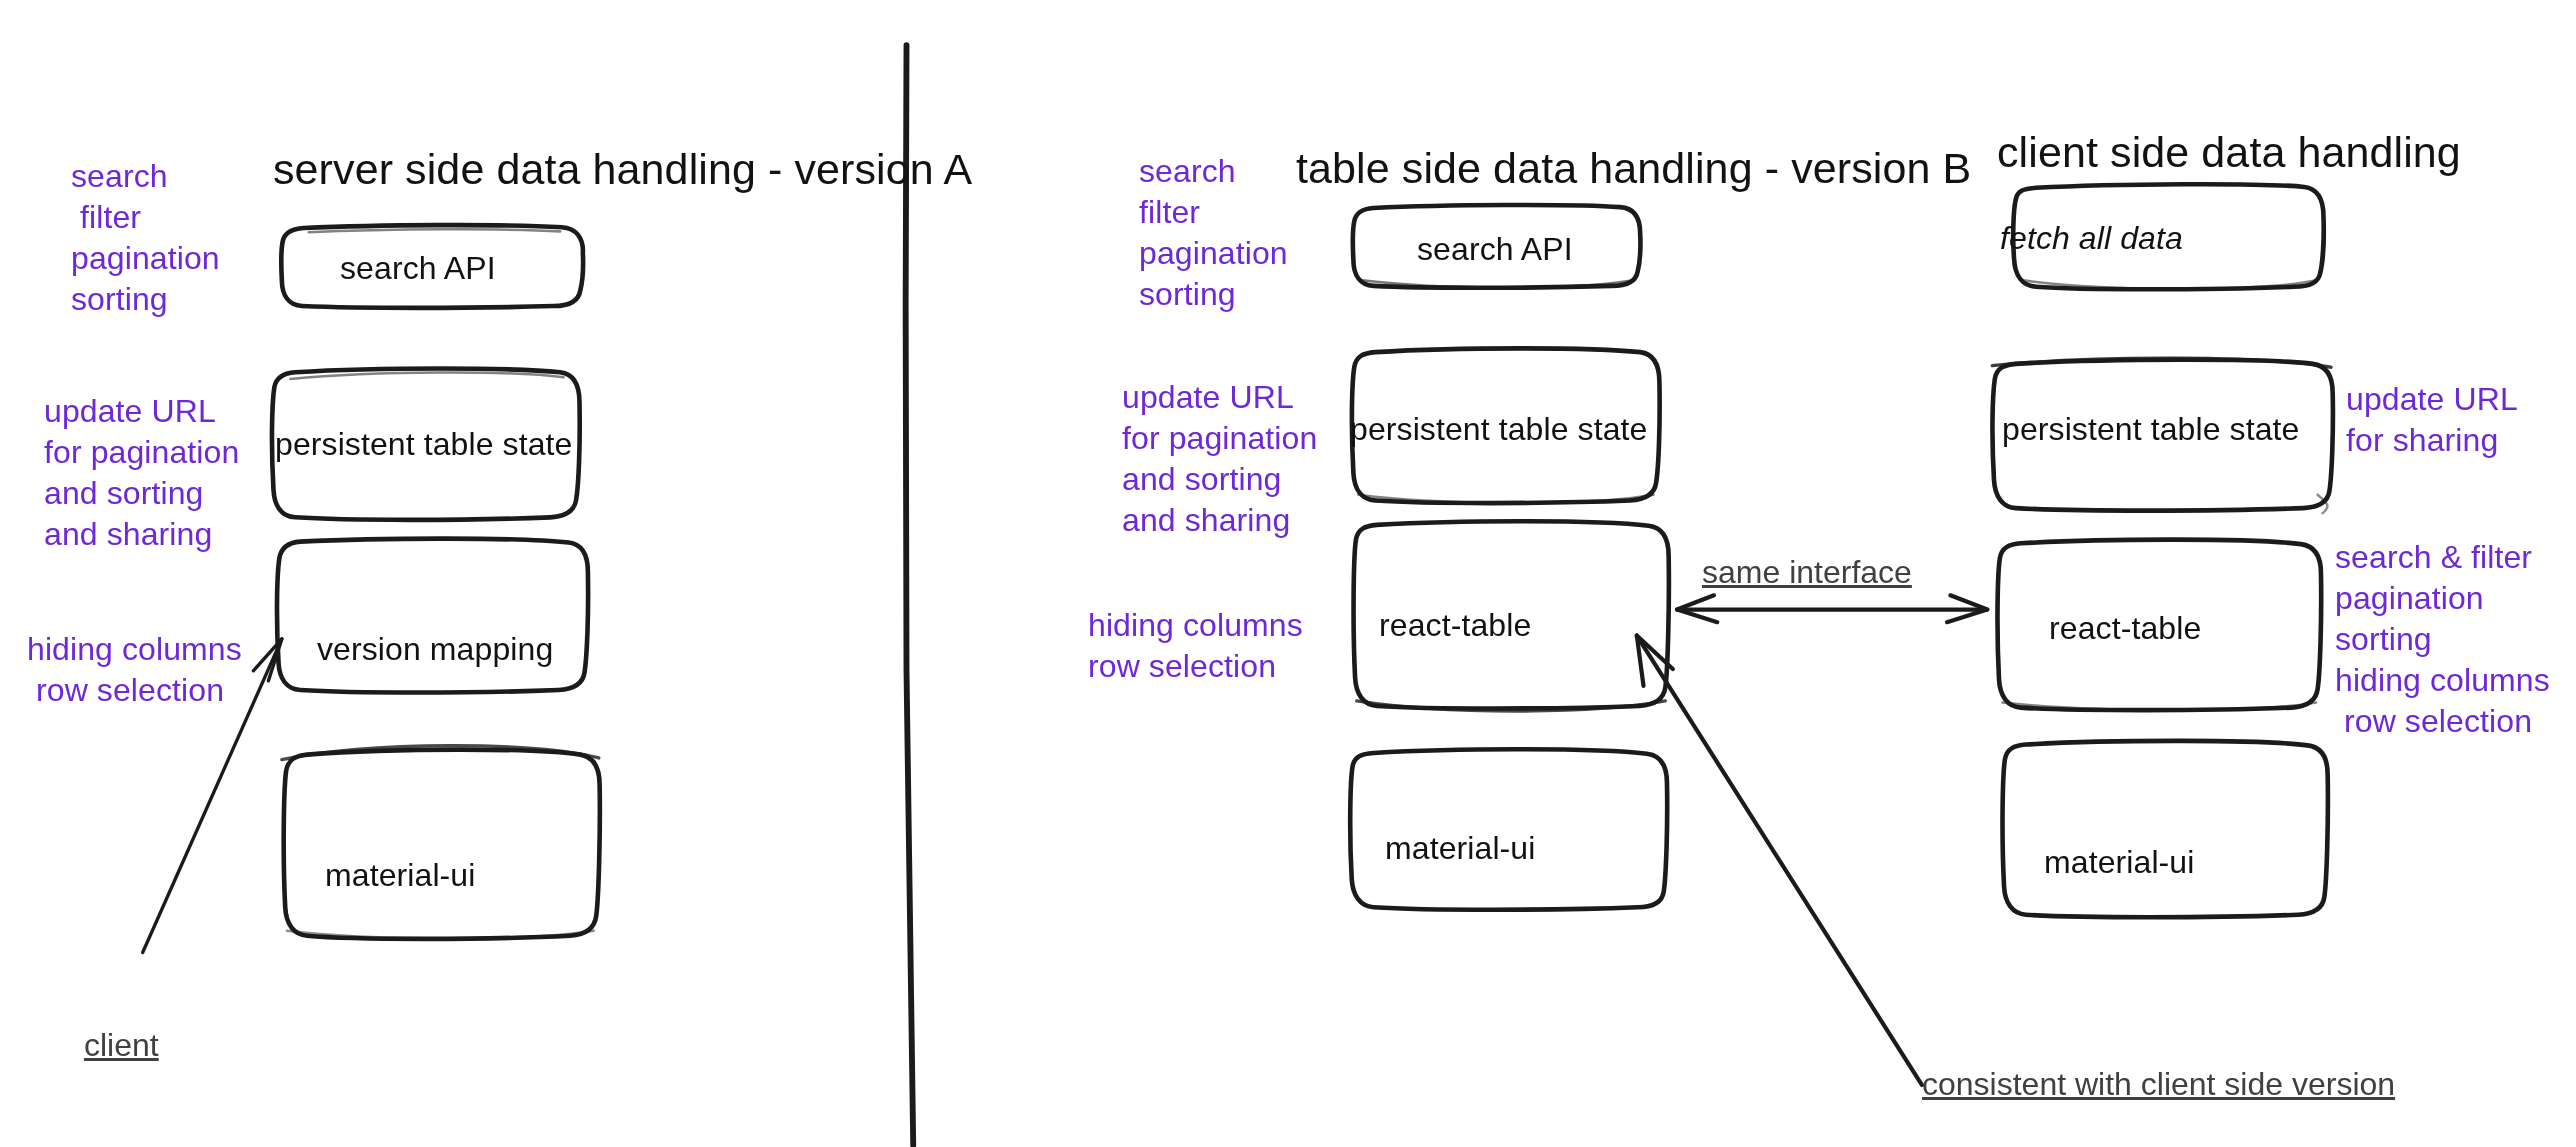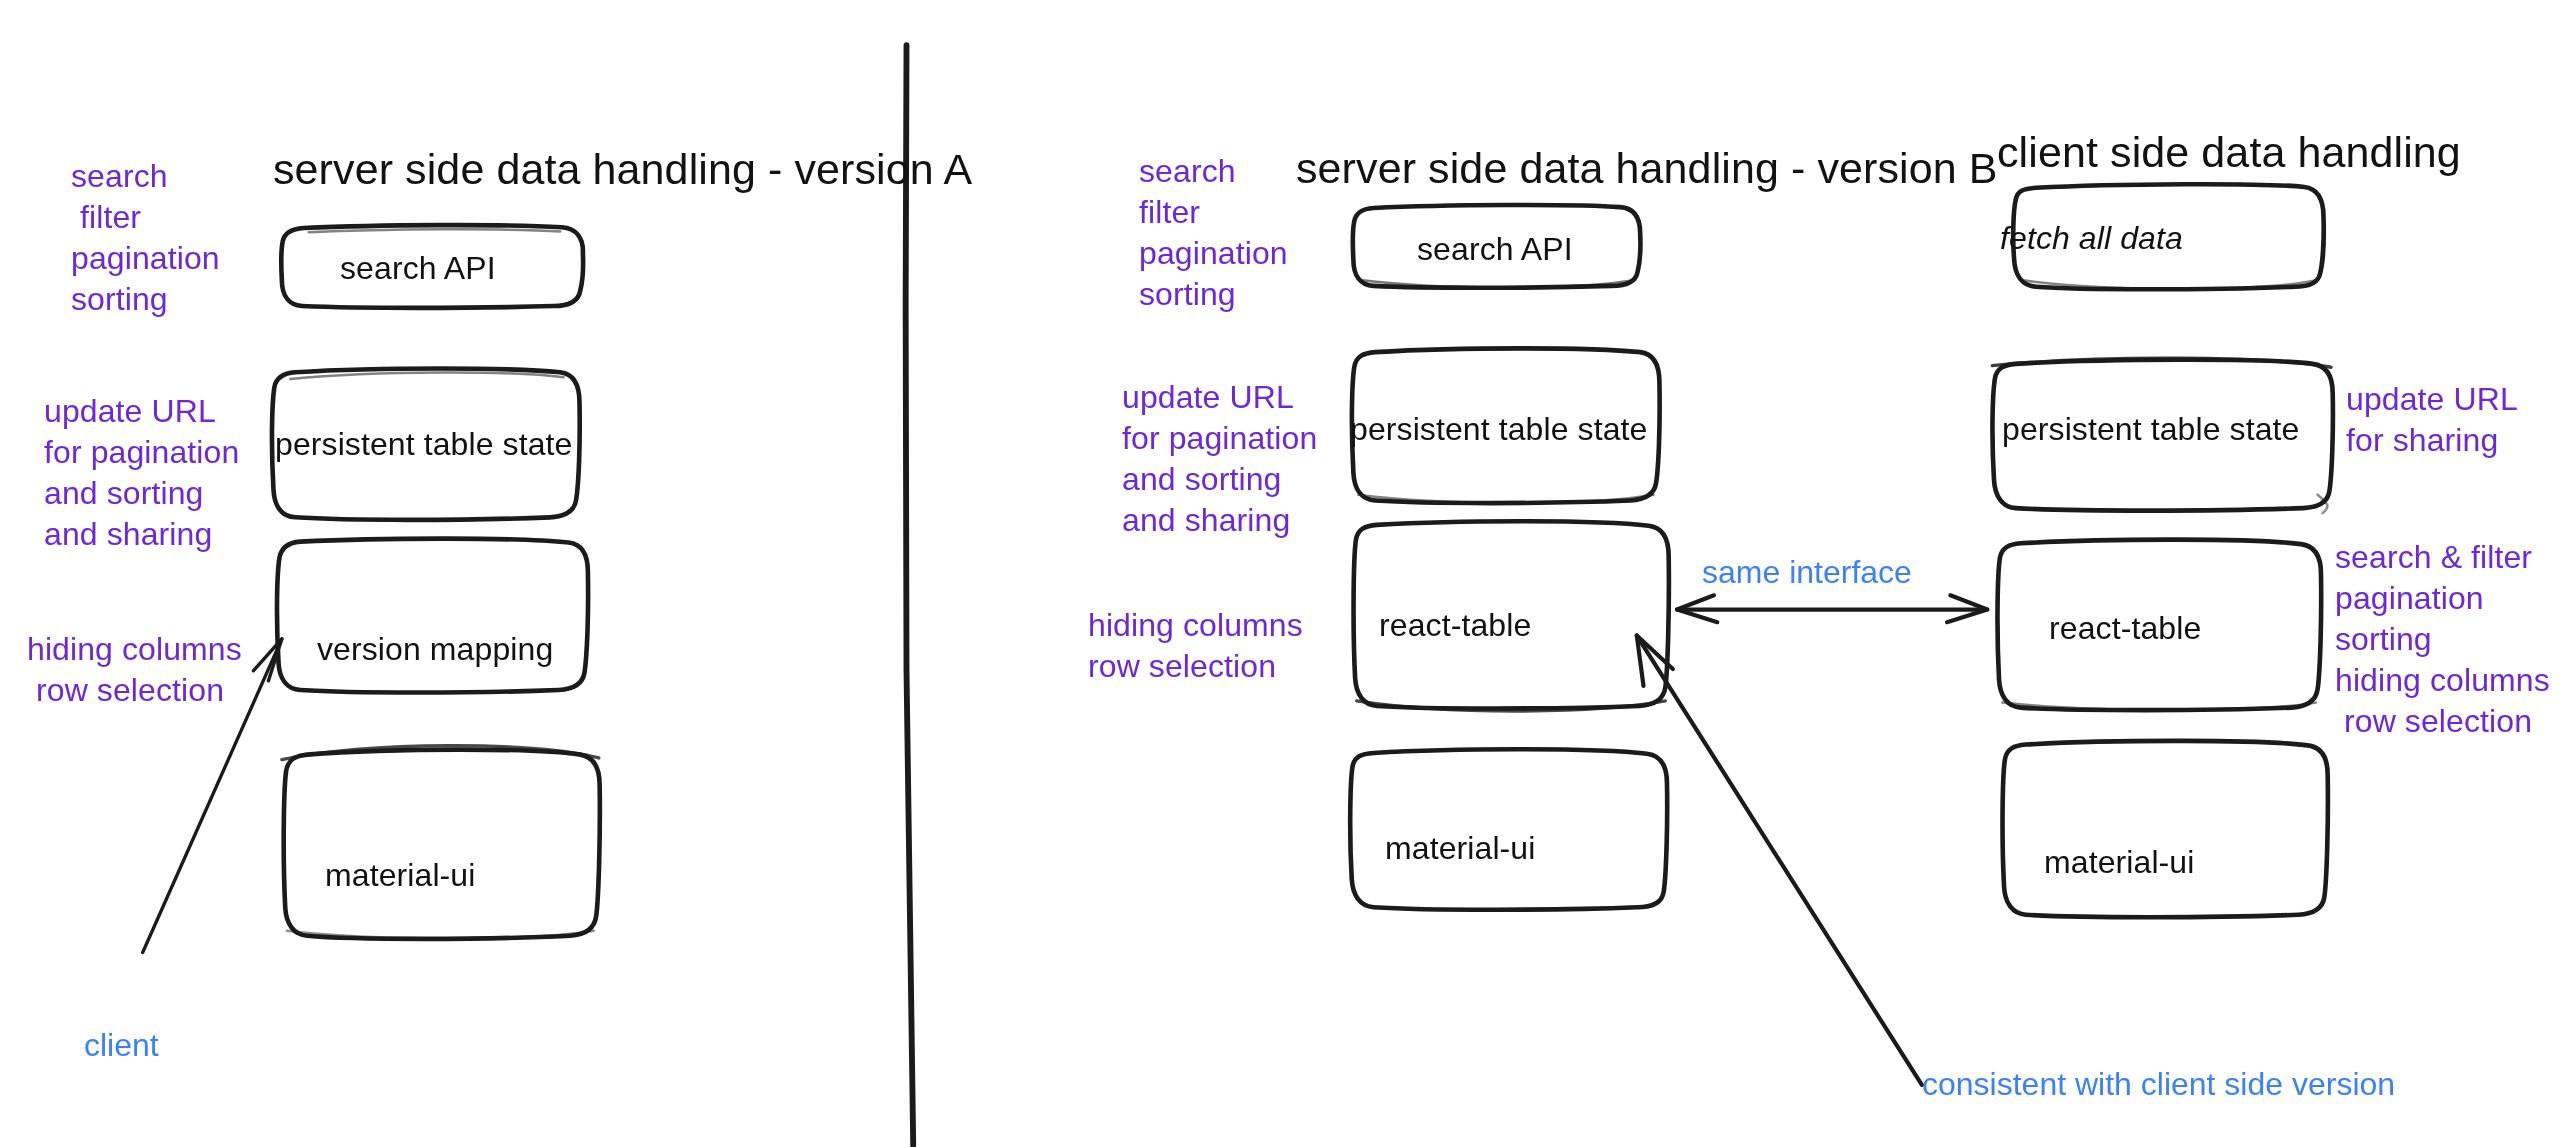--- a/index.html
+++ b/index.html
@@ -57,22 +57,23 @@
     font-size: 43px;
     line-height: 1.2;
     color: #121212;
     white-space: nowrap;
     letter-spacing: 0.1px;
   }
   .edge-label {
     position: absolute;
     font-size: 32px;
     line-height: 1.2;
-    color: #3b82f6;
+    color: #404040;
     white-space: nowrap;
+    text-decoration: underline;
   }
 </style>
 </head>
 <body>
 
 <div id="canvas">
 
   <svg class="svg-layer" viewBox="0 0 3072 1368">
 
     <g>
@@ -210,21 +211,21 @@
   <div class="node-label" style="left:340px; top:250px;">search API</div>
 
   <div class="node-label" style="left:275px; top:426px;">persistent table state</div>
 
   <div class="node-label" style="left:317px; top:631px;">version mapping</div>
 
   <div class="node-label" style="left:325px; top:857px;">material-ui</div>
 
   <div class="edge-label" style="left:84px; top:1026px;">client</div>
 
-  <div class="panel-title" style="left:1296px; top:143px;">server side data handling - version B</div>
+  <div class="panel-title" style="left:1296px; top:143px;">table side data handling - version B</div>
 
   <div class="side-label" style="left:1139px; top:151px;">search
 filter
 pagination
 sorting</div>
 
   <div class="side-label" style="left:1122px; top:377px;">update URL
 for pagination
 and sorting
 and sharing</div>

